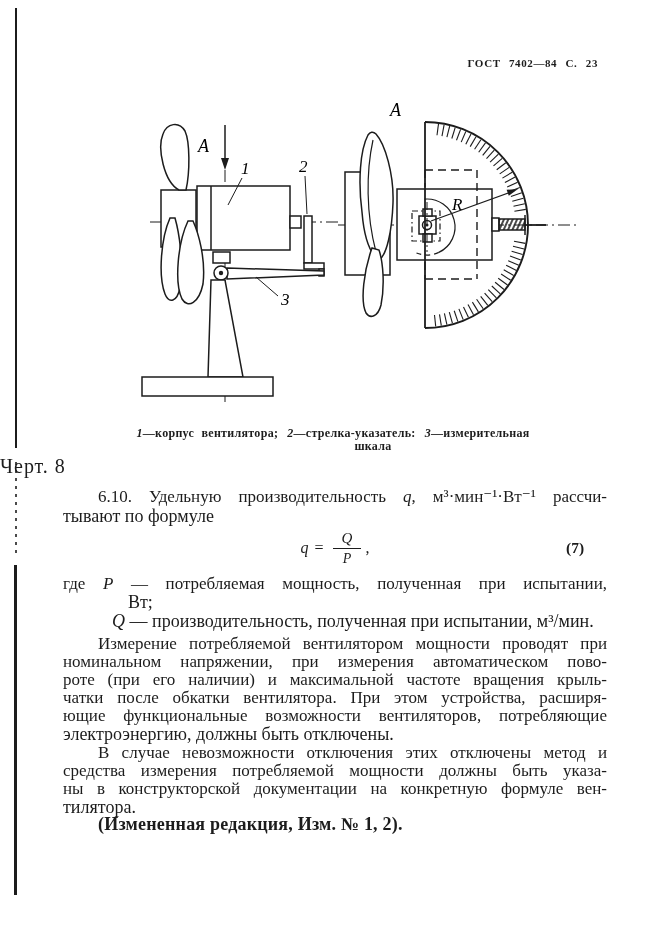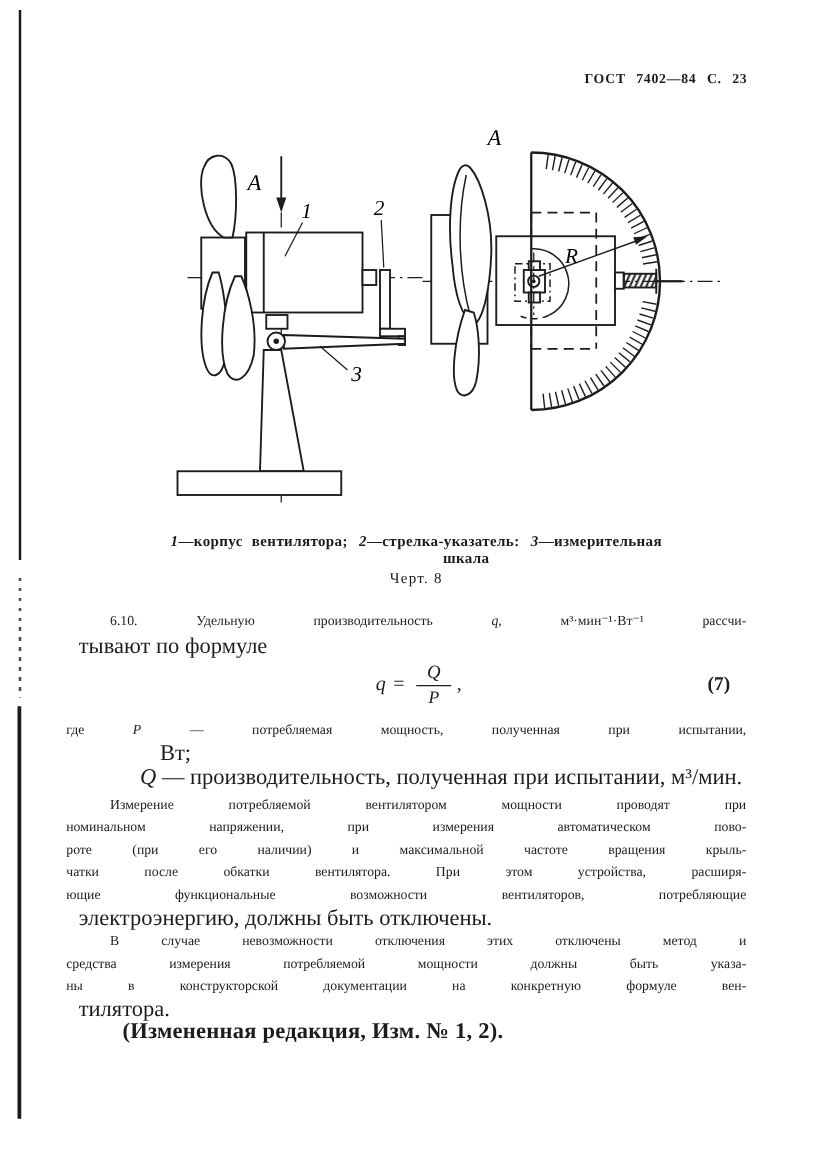--- a/index.html
+++ b/index.html
@@ -19,31 +19,31 @@
   }
   
   svg text{font-family:"Liberation Serif","DejaVu Serif",serif;}
   .fig-caption{
     position:absolute;left:0;width:666px;text-align:center;
     font-size:12px;font-weight:bold;letter-spacing:.3px;word-spacing:4px;
   }
   .fig-caption i{font-weight:bold;}
   .cap-sep{margin-right:9px;}
   .fig-number{
-    position:absolute;left:0;width:666px;text-align:center;
-    font-size:12px;letter-spacing:1px;
+    position:absolute;left:0;width:666px;
+    font-size:20px;letter-spacing:1px;
   }
   
   .bline{
     position:absolute;left:63px;width:544px;
     font-size:18px;line-height:18px;white-space:nowrap;
   }
   .jline{
-    position:absolute;left:53px;width:544px;
-    font-size:11px;line-height:18px;
+    position:absolute;left:63px;width:544px;
+    font-size:17px;line-height:18px;
     text-align:justify;text-align-last:justify;
   }
   .ind{padding-left:35px;width:509px;}
   .var{font-style:italic;}
   .note{font-weight:bold;letter-spacing:.2px;}
   
   .formula-row{position:absolute;left:63px;top:529px;width:544px;height:38px;}
   .formula{
     position:absolute;left:0;width:100%;top:0;height:38px;
     display:flex;align-items:center;justify-content:center;

